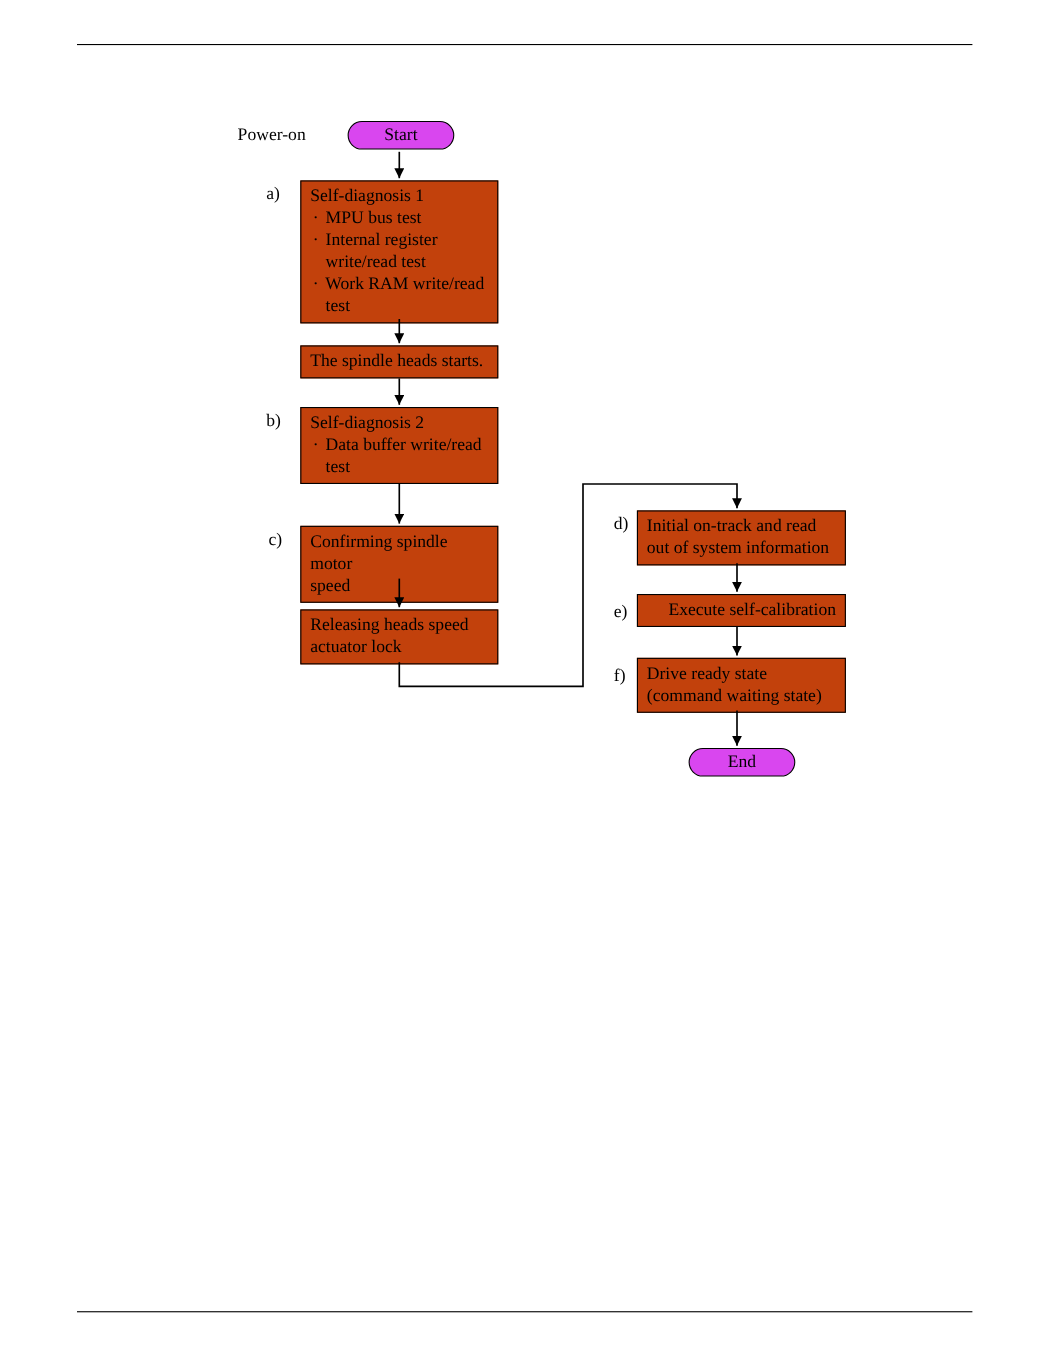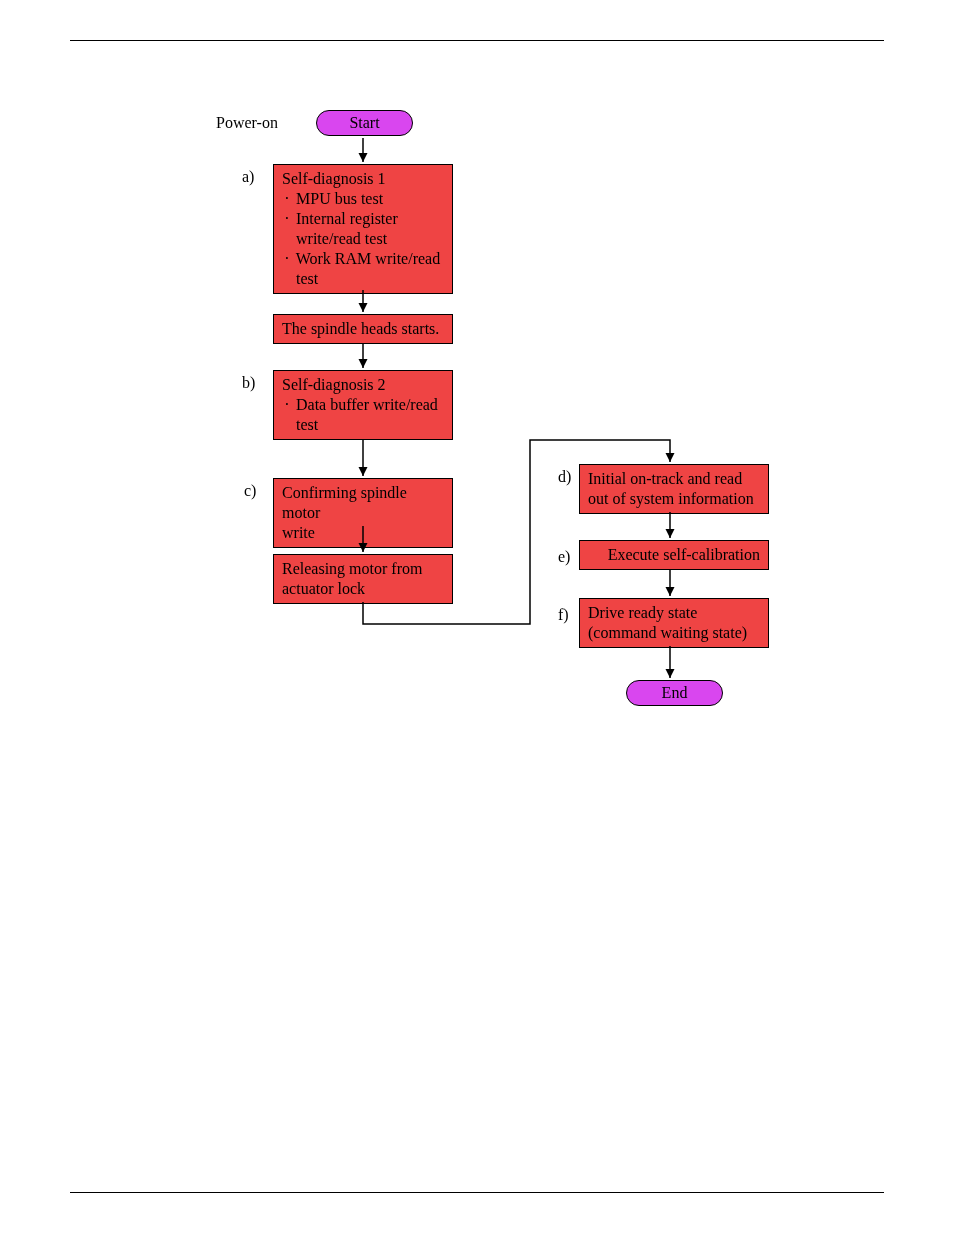--- a/index.html
+++ b/index.html
@@ -30,21 +30,21 @@
     top: 100px;
     left: 0;
     width: 954px;
     font-size: 16px;
     color: #000;
   }
   .box {
     position: absolute;
     border: 1.5px solid #000;
     padding: 4px 8px;
-    background: #ef4444;
+    background: #c2410c;
     line-height: 1.25;
   }
   .terminator {
     position: absolute;
     border: 1.5px solid #000;
     border-radius: 16px;
     text-align: center;
     padding: 3px 20px;
     background: #d946ef;
   }
@@ -95,25 +95,25 @@
   <div class="box" style="left:273px; top:214px; width:162px; text-align:left;">The spindle heads starts.</div>
 
   <div class="box" style="left:273px; top:270px; width:162px;">
     <div>Self-diagnosis 2</div>
     <div><span class="bullet">·</span> <span>Data buffer write/read</span></div>
     <div style="padding-left:14px;">test</div>
   </div>
 
   <div class="box" style="left:273px; top:378px; width:162px;">
     <div>Confirming spindle motor</div>
-    <div>write</div>
+    <div>speed</div>
   </div>
 
   <div class="box" style="left:273px; top:454px; width:162px;">
-    <div>Releasing motor from</div>
+    <div>Releasing heads speed</div>
     <div>actuator lock</div>
   </div>
 
   <div class="box" style="left:579px; top:364px; width:172px;font-family:Liberation Serif, serif;">
     <div>Initial on-track and read</div>
     <div>out of system information</div>
   </div>
 
   <div class="box" style="left:579px; top:440px; width:172px; text-align:right;">Execute self-calibration</div>
 

